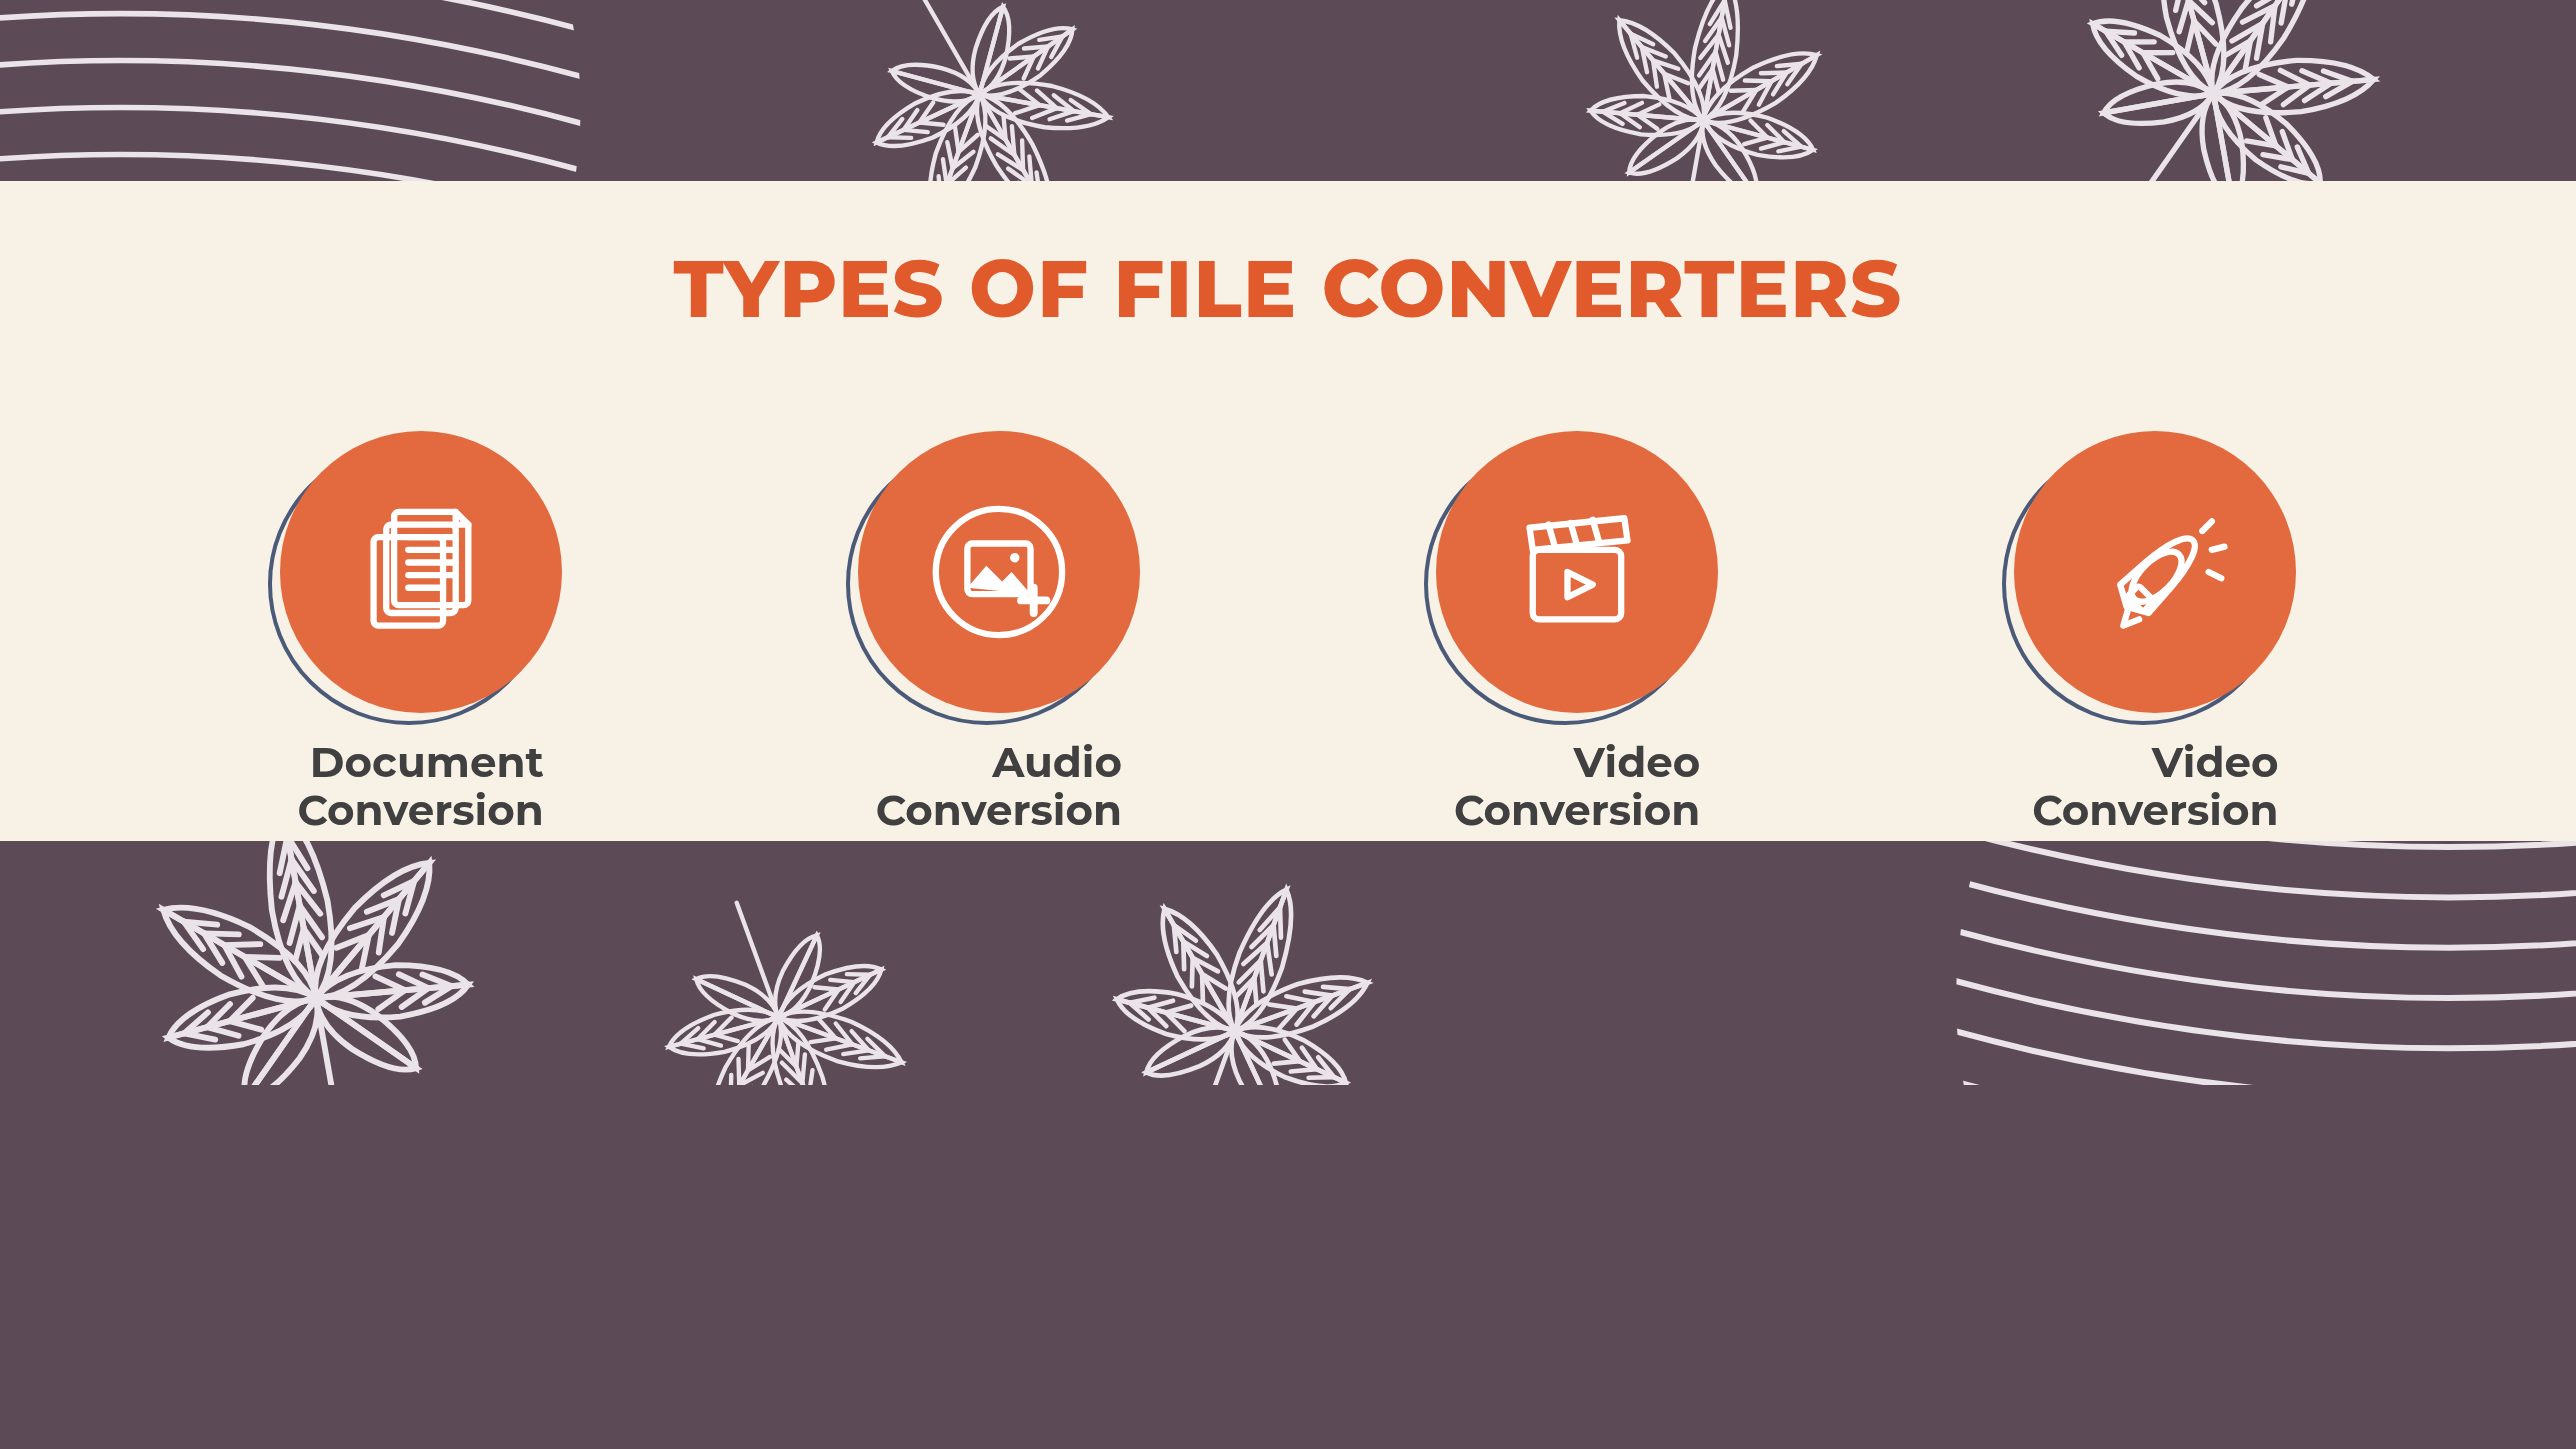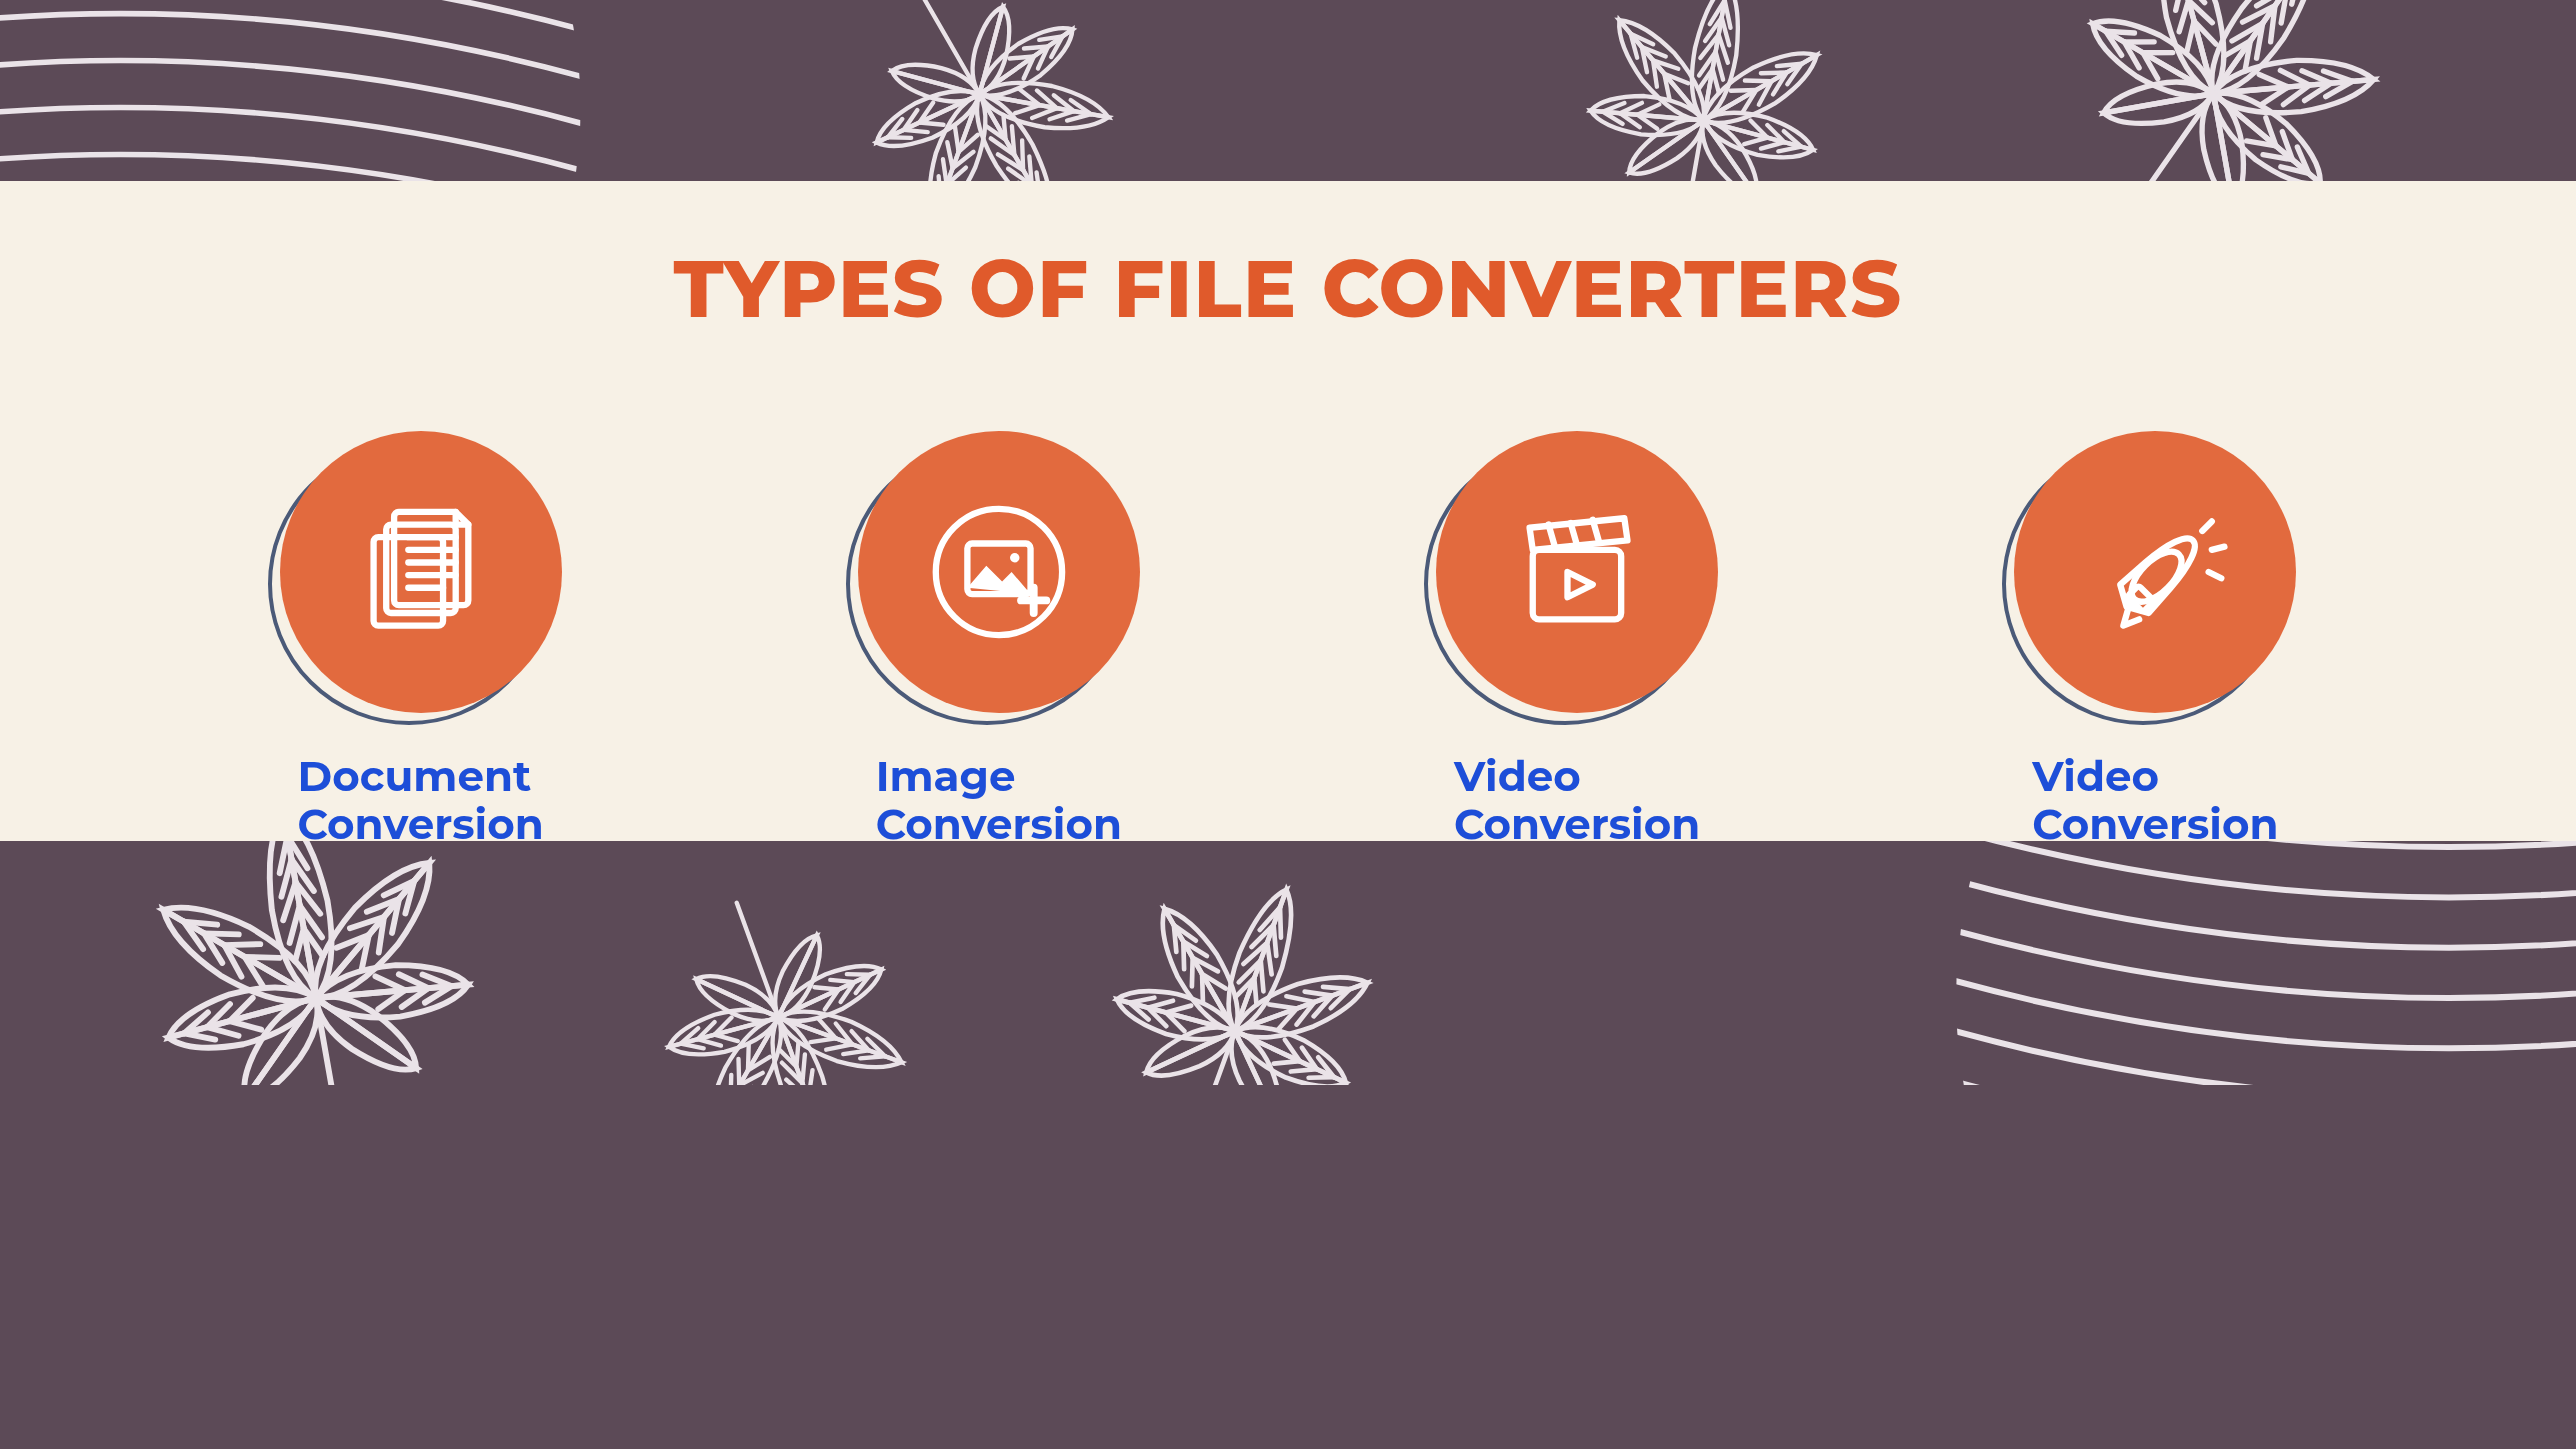--- a/index.html
+++ b/index.html
@@ -68,26 +68,26 @@
   .badge .disc{
     position:absolute;
     width:282px;height:282px;
     background:#e26a3e;
     border-radius:50%;
     top:0;left:0;
     display:flex;align-items:center;justify-content:center;
   }
   .badge svg{width:56%;height:56%;}
   .caption{
-    color:#1d4ed8;
+    color:#404040;
     font-weight:700;
     font-size:42px;
     line-height:1.15;
-    text-align:left;
-    margin-top:39px;
+    text-align:right;
+    margin-top:25px;
     white-space:pre-line;
   }
   
   .fit{
     width:100vw;height:56.25vw; 
     max-height:100vh;max-width:177.78vh;
     position:relative;
     margin:auto;
   }
 </style>
@@ -285,21 +285,21 @@
               <rect x="30" y="32" width="40" height="32" rx="3"></rect>
               <circle cx="60" cy="41" r="3" fill="#ffffff" stroke="none"></circle>
               <path d="M30 60 l12 -14 l10 10 l6 -6 l12 14" fill="#ffffff" stroke="none"></path>
               <g stroke-width="5">
                 <line x1="72" y1="60" x2="72" y2="76"></line>
                 <line x1="64" y1="68" x2="80" y2="68"></line>
               </g>
             </svg>
           </div>
         </div>
-        <div class="caption">Image
+        <div class="caption">Audio
 Conversion</div>
       </div>
 
       <div class="item">
         <div class="badge">
           <div class="ring"></div>
           <div class="disc">
             <svg viewBox="0 0 100 100" fill="none" stroke="#ffffff" stroke-width="4" stroke-linecap="round" stroke-linejoin="round">
               <rect x="22" y="36" width="56" height="44" rx="4"></rect>
               <path d="M22 36 L20 22 L80 16 L82 30 Z"></path>

